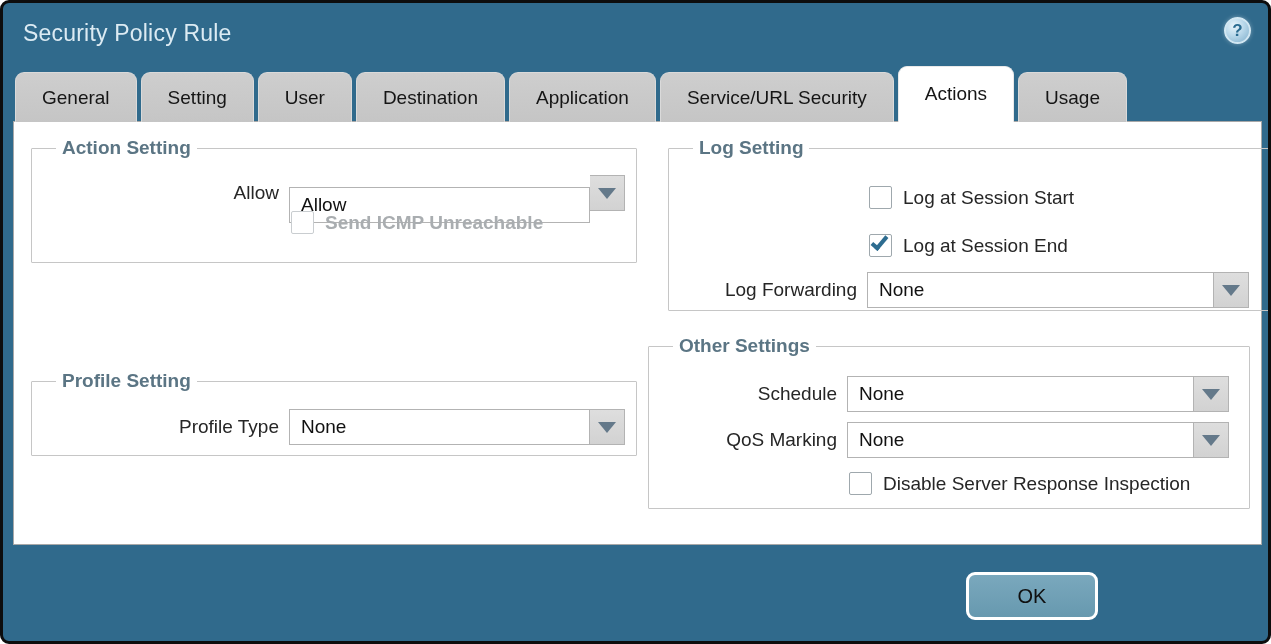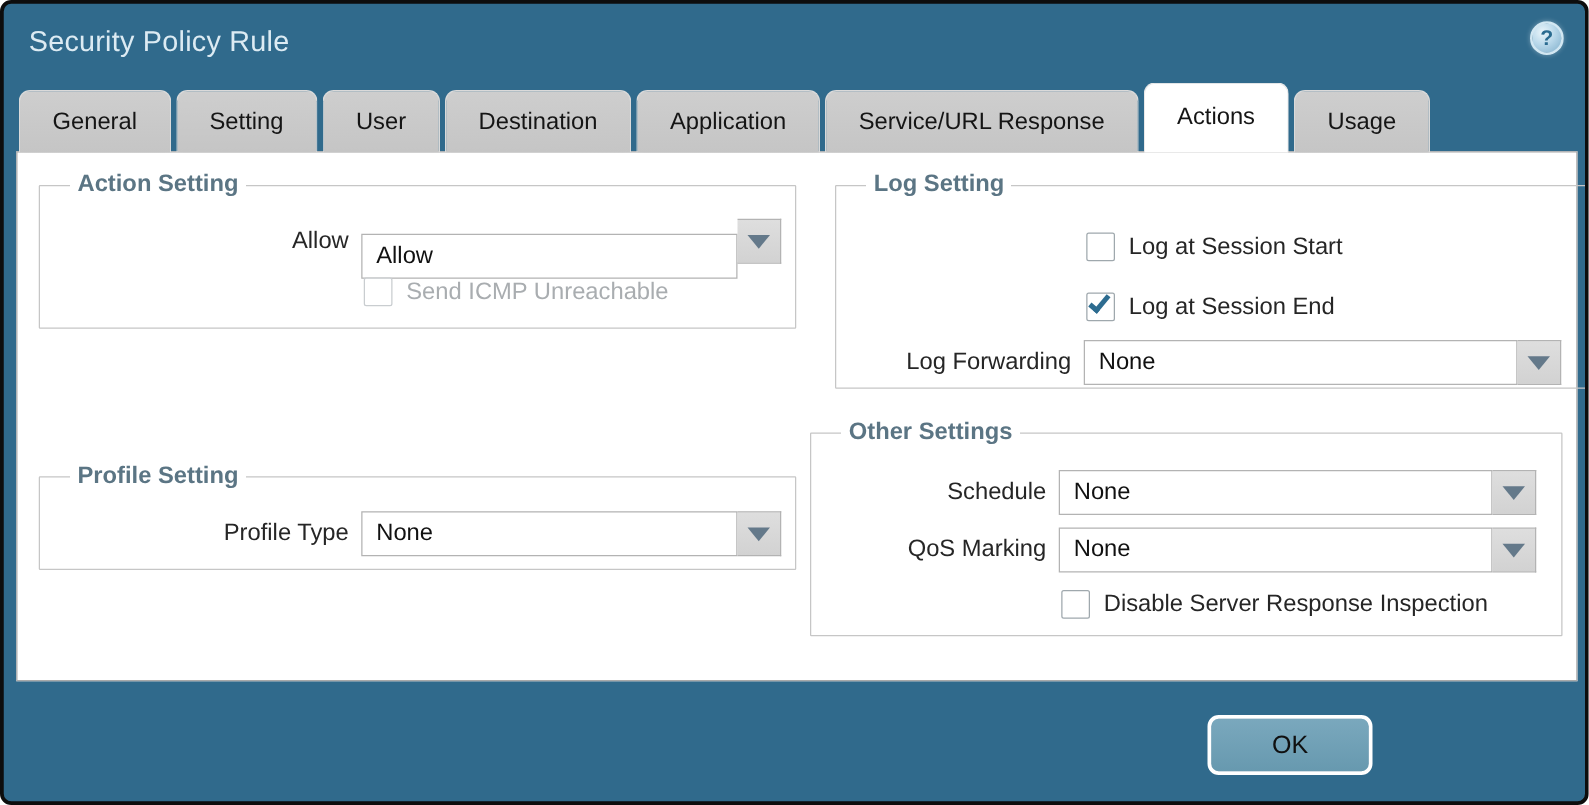--- a/index.html
+++ b/index.html
@@ -125,39 +125,39 @@
     <div class="title">Security Policy Rule</div>
     <div class="help-icon">?</div>
   </div>
 
   <div class="tabs">
     <div class="tab">General</div>
     <div class="tab">Setting</div>
     <div class="tab">User</div>
     <div class="tab">Destination</div>
     <div class="tab">Application</div>
-    <div class="tab">Service/URL Response</div>
+    <div class="tab">Service/URL Security</div>
     <div class="tab active">Actions</div>
     <div class="tab">Usage</div>
   </div>
 
   <div class="panel">
 
     <fieldset class="fs-action">
       <legend>Action Setting</legend>
       <div class="row" style="left:0; top:16px; width:100%;">
         <span class="field-label" style="left:0; width:247px;">Allow</span>
         <div class="combo" style="left:257px;">
           <span class="combo-value" style="width:301px;margin-top:12px;">Allow</span>
           <span class="combo-btn">
             <span class="chevron"></span>
           </span>
         </div>
       </div>
-      <div class="row" style="left:0; top:63px; width:100%;">
+      <div class="row" style="left:0; top:52px; width:100%;font-weight:bold;">
         <span class="checkbox disabled" style="left:259px; top:0;">
           
         </span>
         <span class="check-label disabled" style="left:293px;">Send ICMP Unreachable</span>
       </div>
     </fieldset>
 
     <fieldset class="fs-profile">
       <legend>Profile Setting</legend>
       <div class="row" style="left:0; top:17px; width:100%;">

